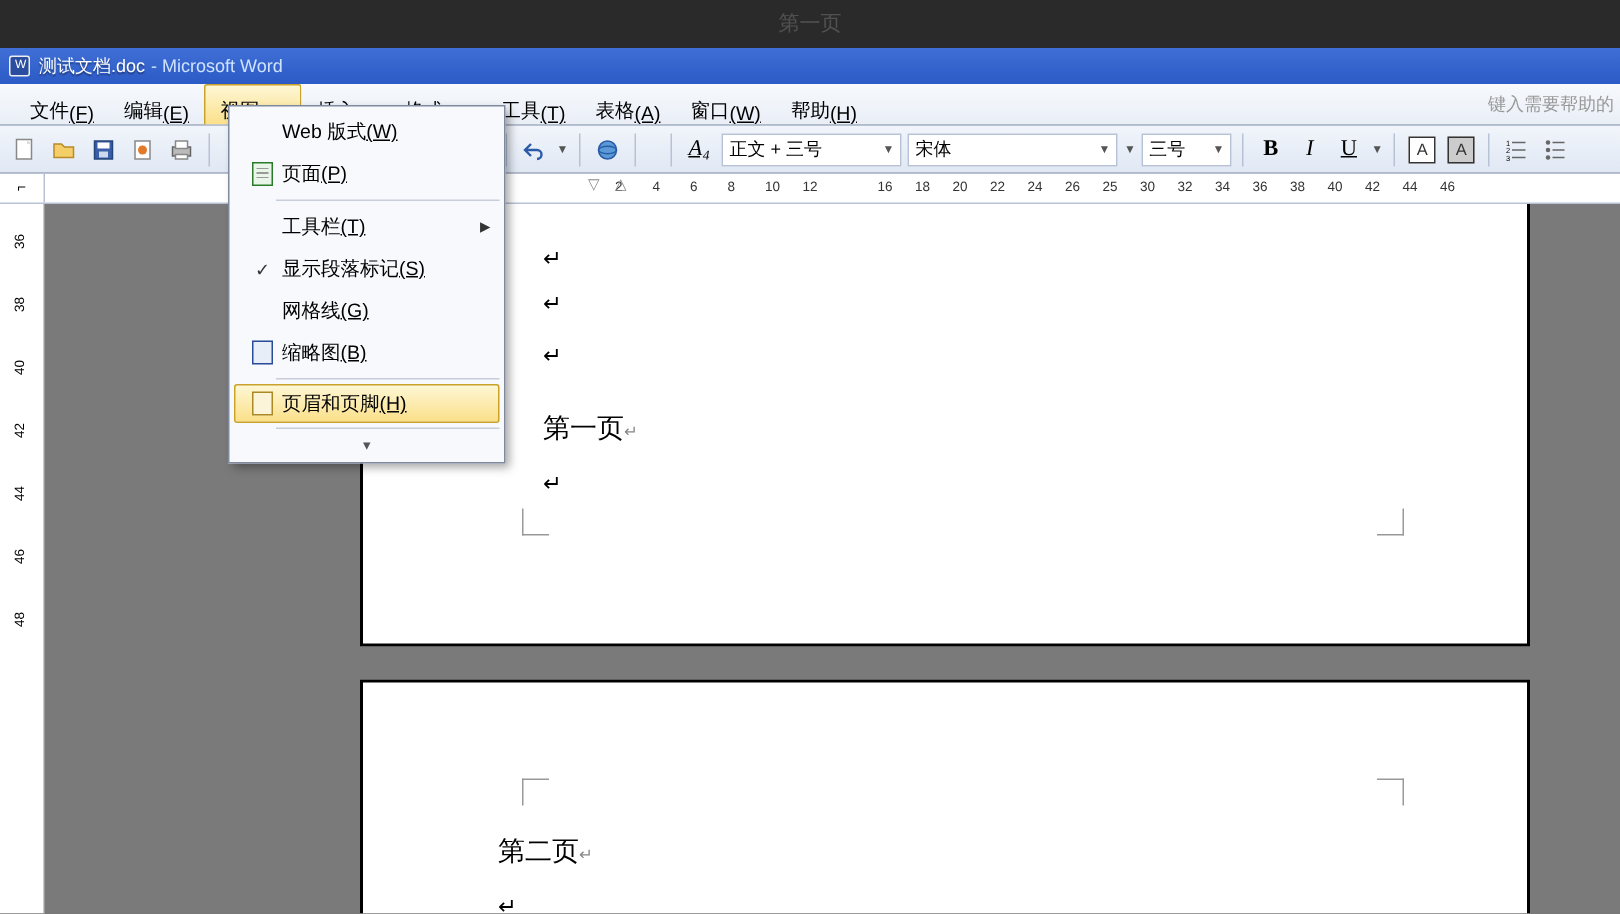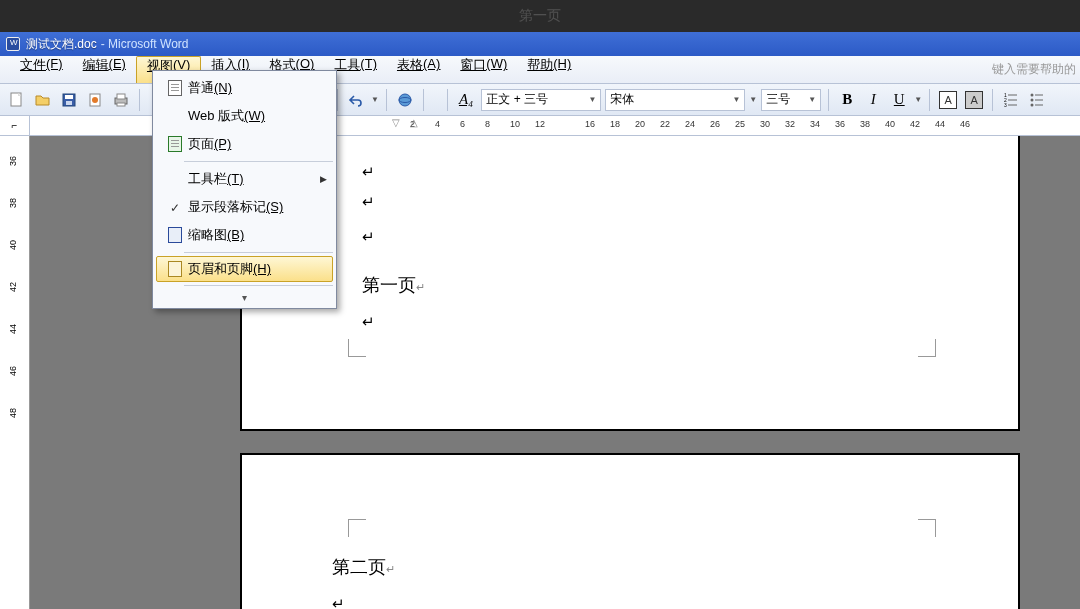--- a/index.html
+++ b/index.html
@@ -8,21 +8,21 @@
 .top-dark { height: 32px; background: #2a2a2a; display: flex; align-items: center; justify-content: center; }
 .top-dark-text { color: rgba(255,255,255,0.18); font-size: 14px; }
 
 .title-bar { height: 24px; background: linear-gradient(#3f6fd6, #2c5ac6); display: flex; align-items: center; padding: 0 6px; color: #fff; font-size: 12px; }
 .title-icon { width: 14px; height: 14px; background: #2a4da0; border: 1px solid #eee; margin-right: 6px; border-radius: 2px; position: relative; }
 .title-icon::after { content:"W"; font-size:8px; color:#fff; position:absolute; left:3px; top:0; }
 .title-doc { text-shadow: 0 1px 1px rgba(0,0,0,0.4); }
 .title-app { color: #cfe3ff; margin-left: 4px; }
 
 .menu-bar { height: 28px; background: linear-gradient(#f7f9fc, #e9eef7); border-bottom: 1px solid #b7c2d6; display: flex; align-items: stretch; padding-left: 10px; font-size: 13px; position: relative; }
-.menu-item { display: flex; align-items: flex-start; padding: 0 10px; cursor: default; text-decoration: underline; }
+.menu-item { display: flex; align-items: flex-end; padding: 0 10px; cursor: default; }
 .menu-item.active { background: linear-gradient(#fef7d5, #fbe08a); border: 1px solid #c9a227; border-bottom: none; border-radius: 2px 2px 0 0; }
 .menu-item .shortcut { text-decoration: underline; }
 .help-prompt { margin-left: auto; color: #999; font-size: 12px; padding-right: 4px; display: flex; align-items: center; }
 
 .toolbar { height: 32px; background: linear-gradient(#f1f5fb, #e0e8f4); border-bottom: 1px solid #b7c2d6; display: flex; align-items: center; padding: 0 6px; font-size: 13px; gap: 4px; }
 .tb-btn { width: 22px; height: 22px; display: flex; align-items: center; justify-content: center; border-radius: 2px; }
 .tb-sep { width: 1px; height: 22px; background: #b7c2d6; margin: 0 3px; }
 .tb-label { font-size: 13px; padding: 0 4px; }
 .tb-combo { display: flex; align-items: center; border: 1px solid #b7c2d6; background: #fff; height: 22px; padding: 0 4px; min-width: 60px; font-size: 12px; }
 .tb-combo .arrow { margin-left: auto; font-size: 8px; color: #555; }
@@ -286,29 +286,20 @@
       <div class="corner-mark tl" style="left:106px;top:64px;"></div>
       <div class="corner-mark tr" style="right:82px;top:64px;"></div>
       <div class="page-content" style="top:100px;font-size:18px;left:90px;"><span>第二页</span><span class="para-mark">↵</span></div>
       <div class="page-content" style="top:140px;left:90px;">↵</div>
     </div>
   </div>
 </div>
 
 <div class="dropdown">
   <div class="dd-item">
-    <div class="dd-icon-col">
-        <div class="icon-doc lines"></div>
-      </div>
-    <div class="dd-text">
-        <span>普通</span>
-        <span class="shortcut">(N)</span>
-      </div>
-  </div>
-  <div class="dd-item">
     <div class="dd-icon-col"></div>
     <div class="dd-text">
         <span>Web 版式</span>
         <span class="shortcut">(W)</span>
       </div>
   </div>
   <div class="dd-item">
     <div class="dd-icon-col">
         <div class="icon-doc green lines"></div>
       </div>
@@ -326,20 +317,27 @@
       </div>
     <div class="dd-arrow">▶</div>
   </div>
   <div class="dd-item">
     <div class="dd-icon-col">
         <span class="icon-check"></span>
       </div>
     <div class="dd-text">
         <span>显示段落标记</span>
         <span class="shortcut">(S)</span>
+      </div>
+  </div>
+  <div class="dd-item">
+    <div class="dd-icon-col"></div>
+    <div class="dd-text">
+        <span>网格线</span>
+        <span class="shortcut">(G)</span>
       </div>
   </div>
   <div class="dd-item">
     <div class="dd-icon-col">
         <div class="icon-doc blue"></div>
       </div>
     <div class="dd-text">
         <span>缩略图</span>
         <span class="shortcut">(B)</span>
       </div>

